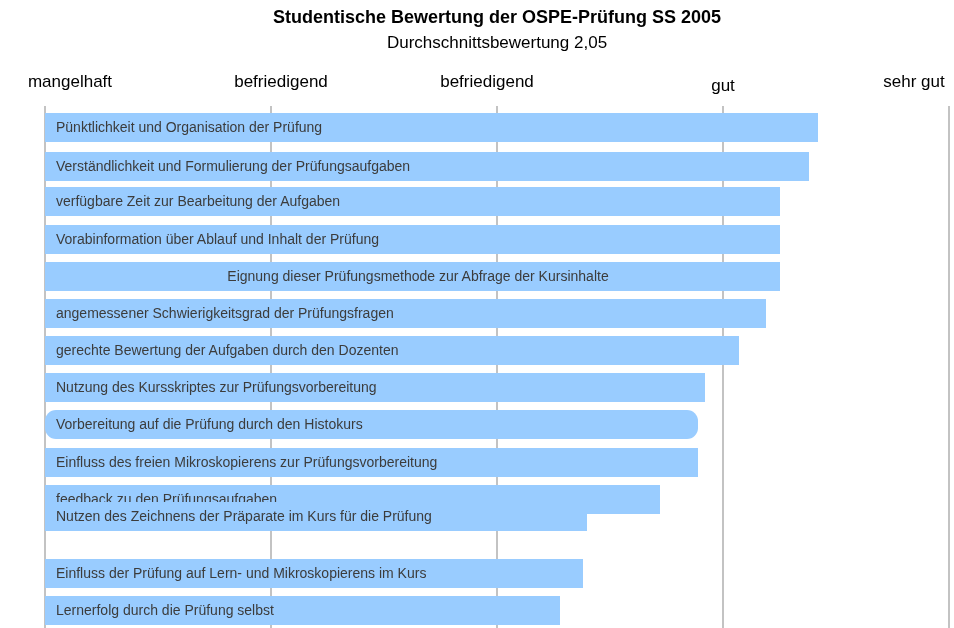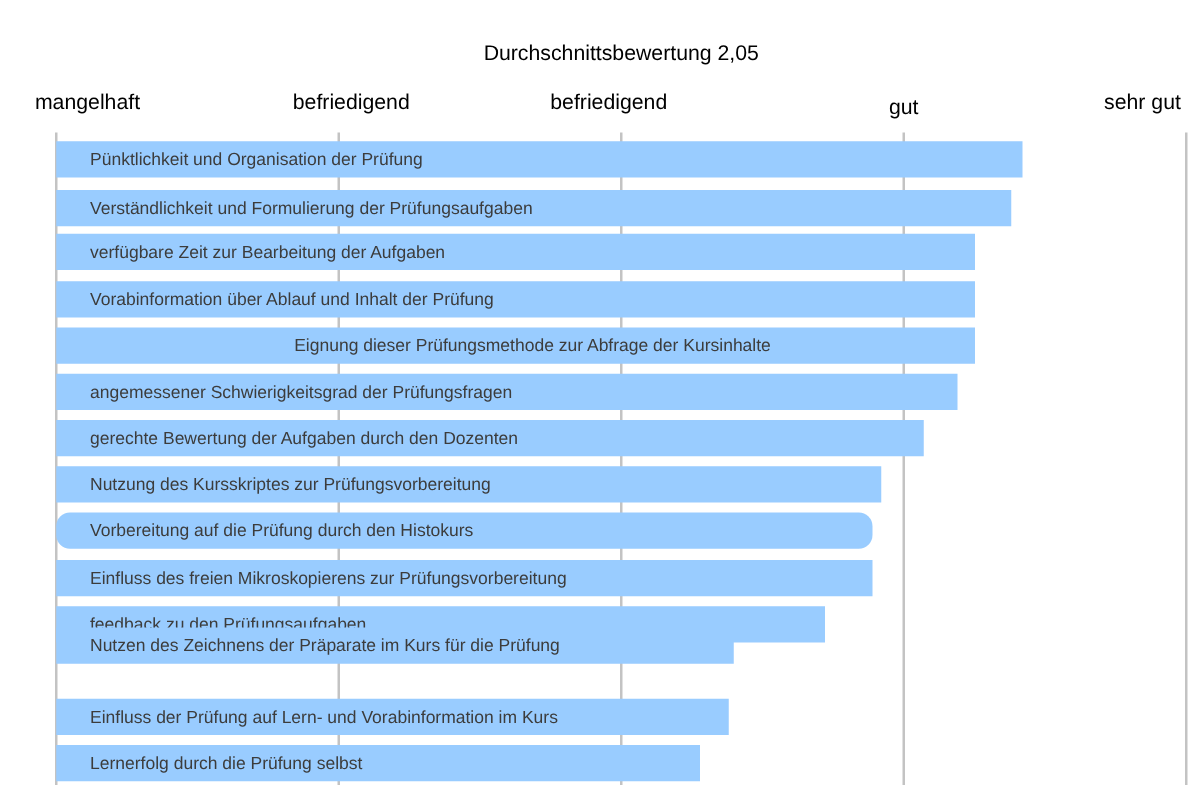--- a/index.html
+++ b/index.html
@@ -51,32 +51,33 @@
   }
   .bar {
     position: absolute;
     left: 45px;
     height: 29px;
     background: #99ccff;
     z-index: 2;
   }
   .bar-label {
     display: block;
-    padding-left: 27px;
+    padding-left: 11px;
     font-size: 14px;
     line-height: 29px;
     color: #3c3c3c;
     white-space: nowrap;
     overflow: hidden;
   }
 </style>
 </head>
 <body>
 
 <div class="canvas">
+  <div class="chart-title">Studentische Bewertung der OSPE-Prüfung SS 2005</div>
   <div class="chart-subtitle">Durchschnittsbewertung 2,05</div>
   <div id="axis-row">
       <span class="axis-label" style="left: 70px;">mangelhaft</span>
       <span class="axis-label" style="left: 281px;">befriedigend</span>
       <span class="axis-label" style="left: 487px;">befriedigend</span>
       <span class="axis-label" style="left: 723px; top: 76px;">gut</span>
       <span class="axis-label" style="left: 914px;">sehr gut</span>
     </div>
   <div id="grid-layer">
       <div class="gridline" style="left: 44px;"></div>
@@ -116,19 +117,19 @@
       <div class="bar" style="top: 448px; width: 653px;">
         <span class="bar-label">Einfluss des freien Mikroskopierens zur Prüfungsvorbereitung</span>
       </div>
       <div class="bar" style="top: 485px; width: 615px;">
         <span class="bar-label">feedback zu den Prüfungsaufgaben</span>
       </div>
       <div class="bar" style="top: 502px; width: 542px;">
         <span class="bar-label">Nutzen des Zeichnens der Präparate im Kurs für die Prüfung</span>
       </div>
       <div class="bar" style="top: 559px; width: 538px;">
-        <span class="bar-label">Einfluss der Prüfung auf Lern- und Vorabinformation im Kurs</span>
+        <span class="bar-label">Einfluss der Prüfung auf Lern- und Mikroskopierens im Kurs</span>
       </div>
       <div class="bar" style="top: 596px; width: 515px;">
         <span class="bar-label">Lernerfolg durch die Prüfung selbst</span>
       </div>
     </div>
 </div>
 
 </body></html>

